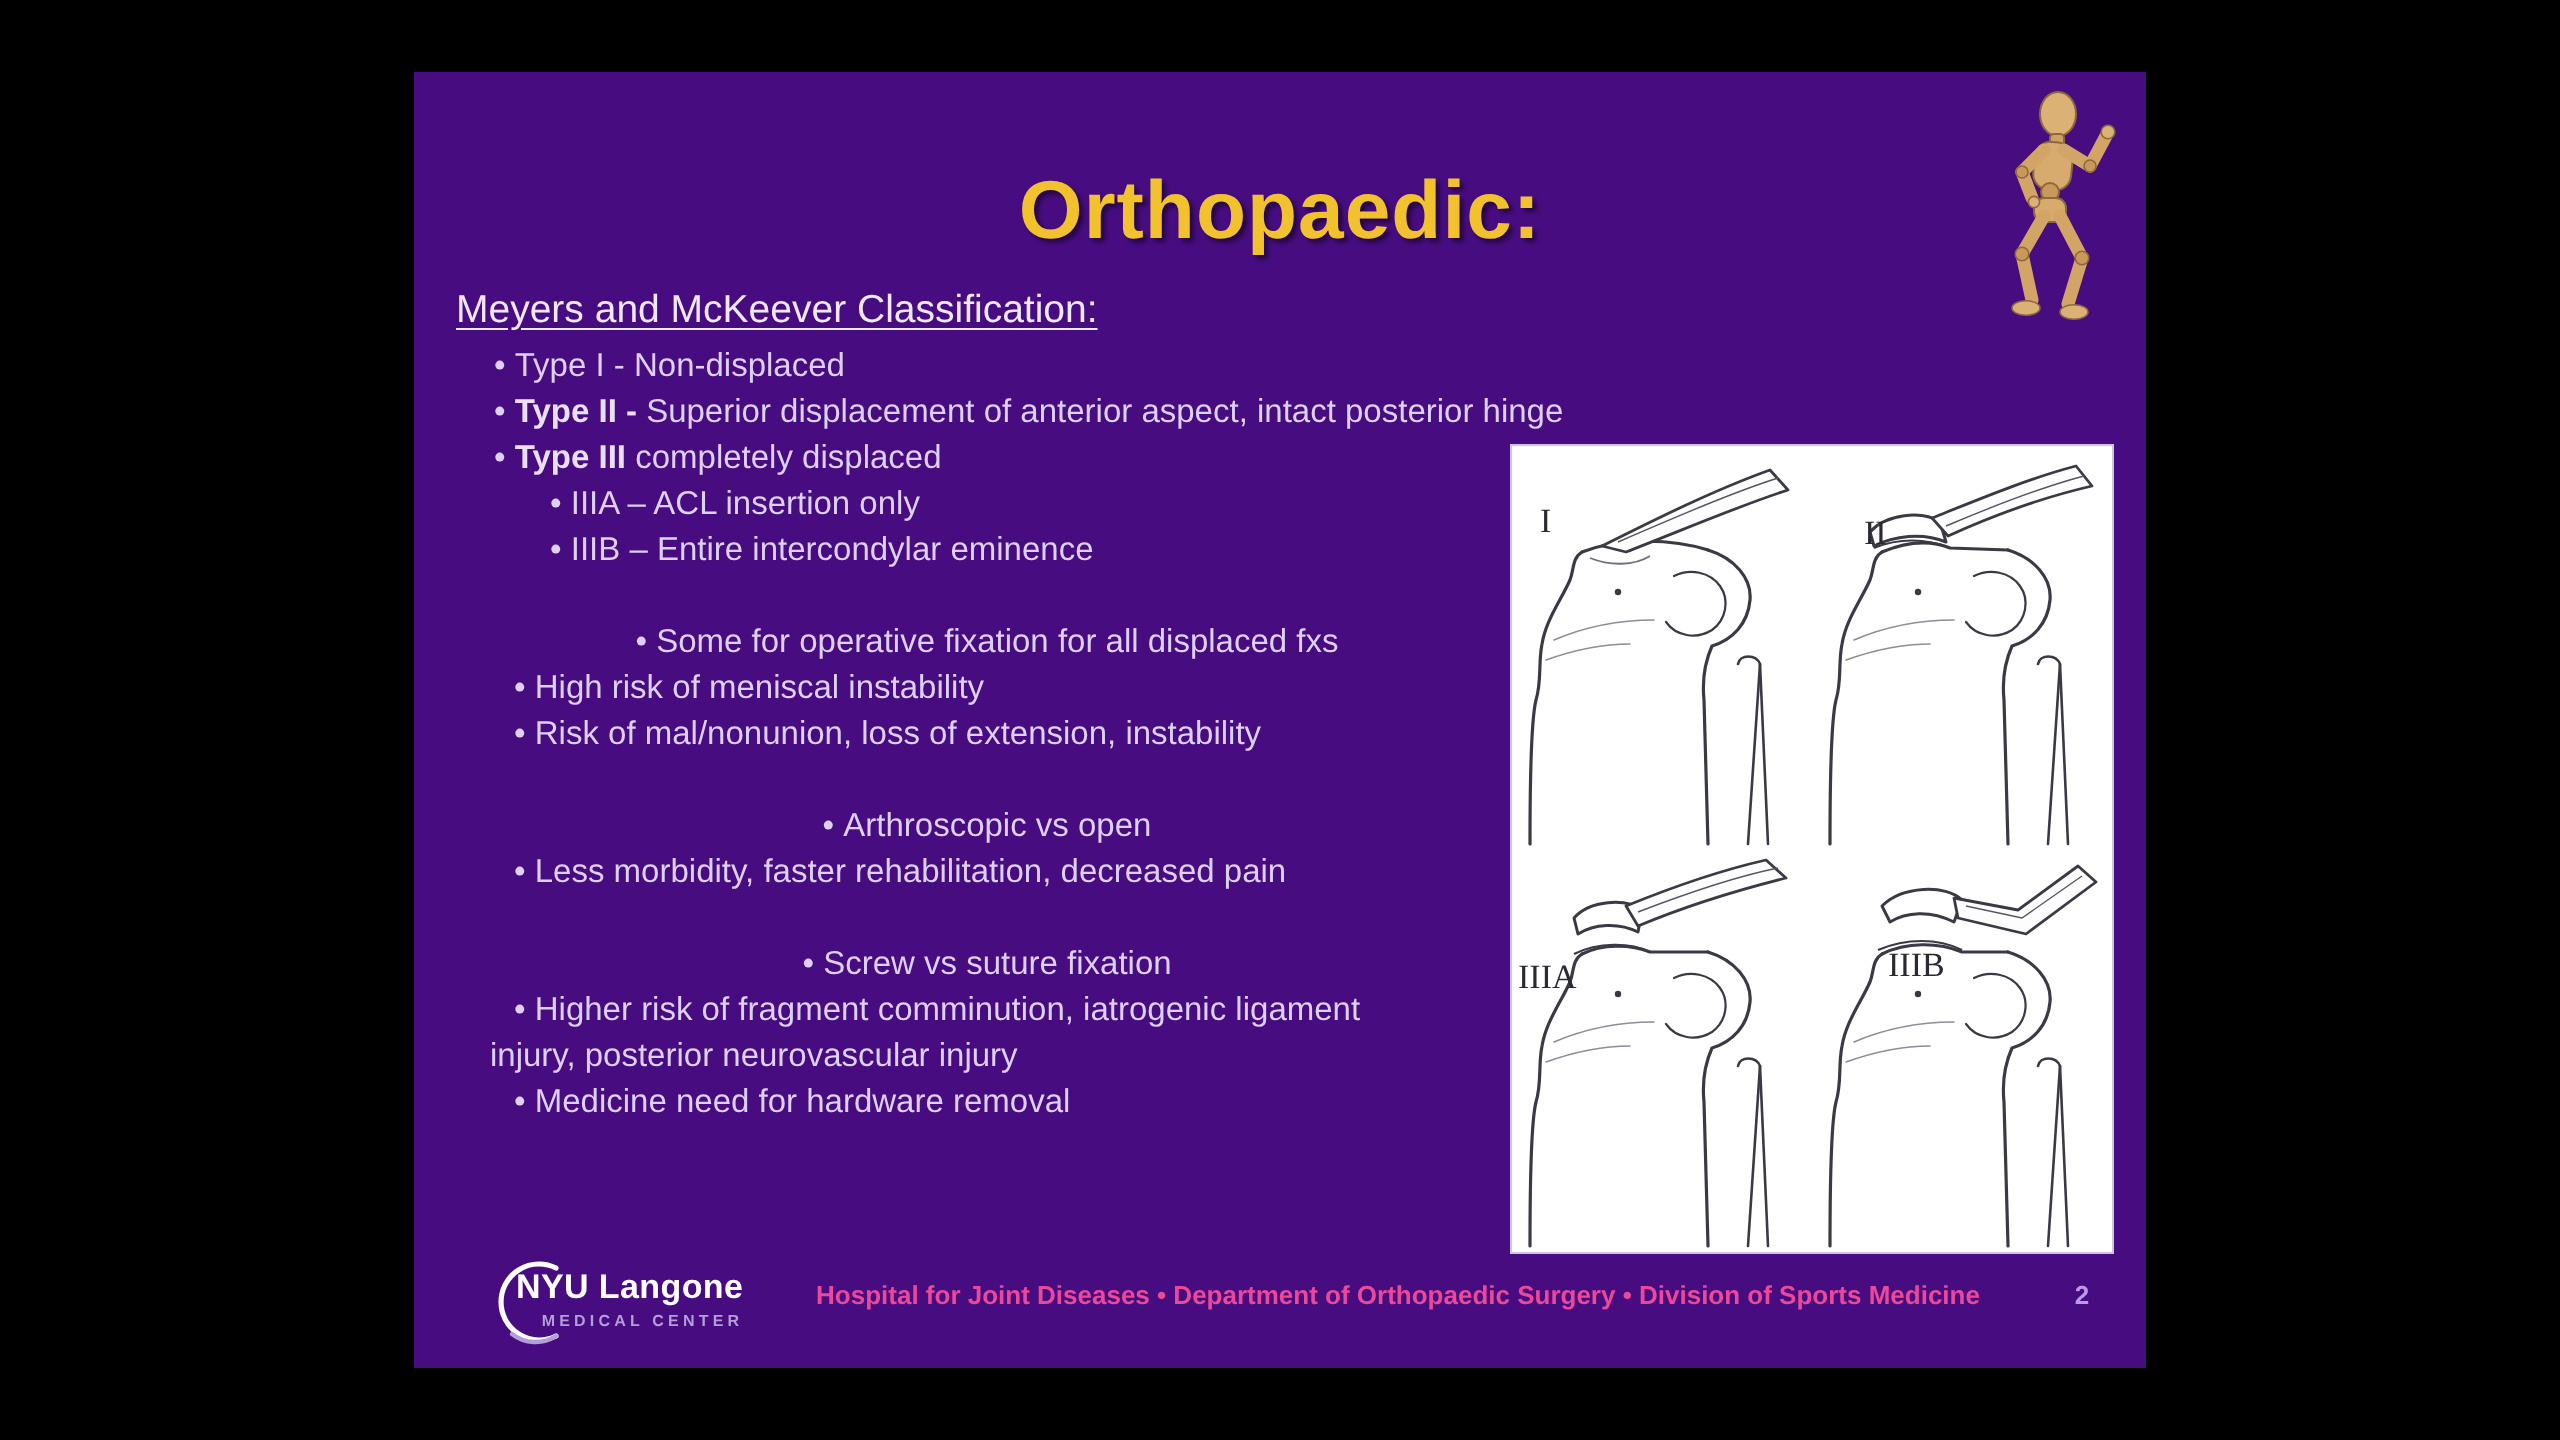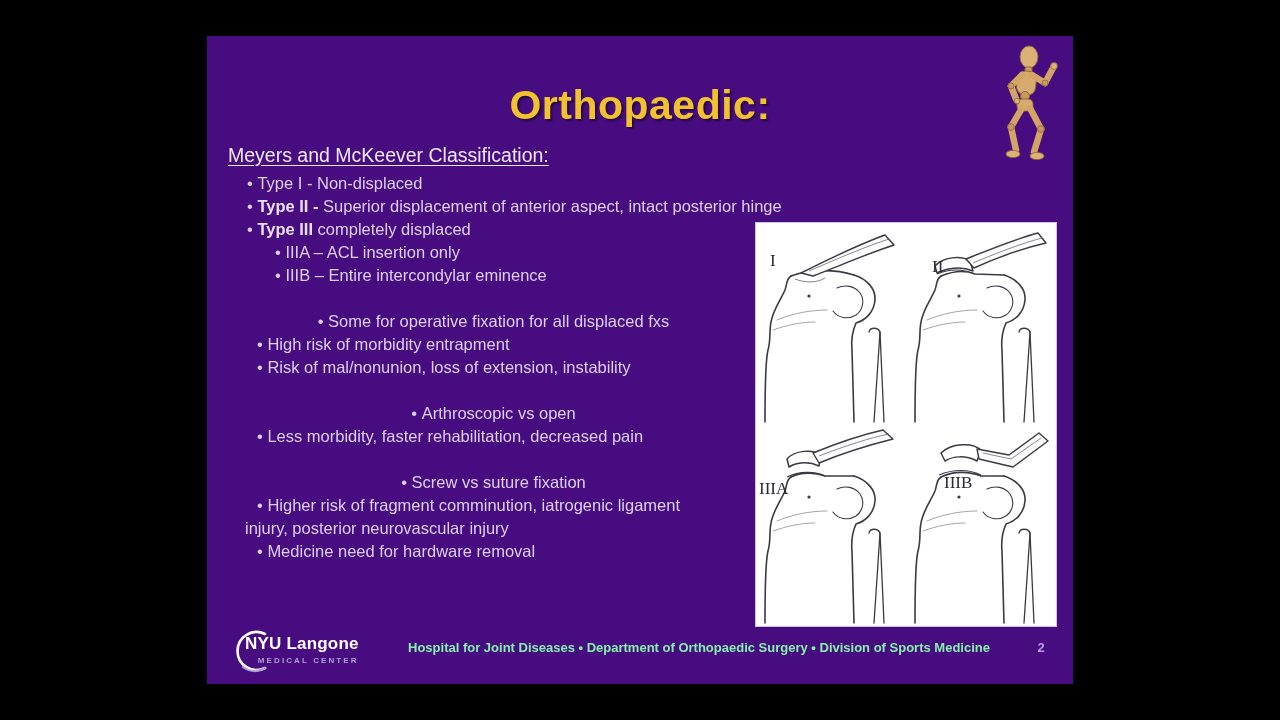--- a/index.html
+++ b/index.html
@@ -34,27 +34,27 @@
   .cell{position:absolute;width:150px;height:200px;}
   .c1{left:1px;top:1px;} .c2{left:151px;top:1px;} .c3{left:1px;top:202px;} .c4{left:151px;top:202px;}
   .knee{width:150px;height:200px;display:block;}
   .dlabel{position:absolute;font-family:"Liberation Serif","DejaVu Serif",serif;
           font-size:17px;color:#2a2a33;z-index:2;}
   .lbl1{left:14px;top:28px;} .lbl2{left:176px;top:34px;} .lbl3{left:3px;top:256px;} .lbl4{left:188px;top:250px;}
 
   .mannequin{position:absolute;left:775px;top:8px;width:84px;height:124px;}
 
   
-  .footer-logo{position:absolute;left:22px;top:592px;width:170px;height:48px;}
+  .footer-logo{position:absolute;left:35px;top:592px;width:170px;height:48px;}
   .logo-arc{position:absolute;left:0;top:0;}
   .logo-text{position:absolute;left:16px;top:6px;}
   .logo-name{color:#ffffff;font-size:17px;font-weight:bold;letter-spacing:.2px;}
   .logo-sub{color:#b39ddb;font-size:8px;font-weight:bold;letter-spacing:2.1px;margin-top:2px;text-align:right;}
   .footer-text{position:absolute;left:198px;top:604px;width:588px;text-align:center;
-               color:#86efac;font-size:13px;font-weight:bold;}
+               color:#ec4899;font-size:13px;font-weight:bold;}
   .page-num{position:absolute;left:822px;top:604px;width:24px;text-align:center;
             color:#bb98e8;font-size:13px;font-weight:bold;}
 </style>
 </head>
 <body>
 
 <svg width="0" height="0" style="position:absolute">
   <defs>
     <g id="kneebase">
       <g fill="none" stroke="#3a3a44" stroke-width="1.6" stroke-linecap="round" stroke-linejoin="round">
@@ -112,21 +112,21 @@
       <div class="list classlist">
         <div class="line l1"><b></b><span>Type I - Non-displaced</span></div>
         <div class="line l1"><b>Type II - </b><span>Superior displacement of anterior aspect, intact posterior hinge</span></div>
         <div class="line l1"><b>Type III </b><span>completely displaced</span></div>
         <div class="line l2"><span>IIIA – ACL insertion only</span></div>
         <div class="line l2"><span>IIIB – Entire intercondylar eminence</span></div>
       </div>
 
       <div class="list grp2">
         <div class="line g1"><span>Some for operative fixation for all displaced fxs</span></div>
-        <div class="line g2"><span>High risk of morbidity entrapment</span></div>
+        <div class="line g2"><span>High risk of meniscal instability</span></div>
         <div class="line g2"><span>Risk of mal/nonunion, loss of extension, instability</span></div>
       </div>
 
       <div class="list grp3">
         <div class="line g1"><span>Arthroscopic vs open</span></div>
         <div class="line g2"><span>Less morbidity, faster rehabilitation, decreased pain</span></div>
       </div>
 
       <div class="list grp4">
         <div class="line g1"><span>Screw vs suture fixation</span></div>

